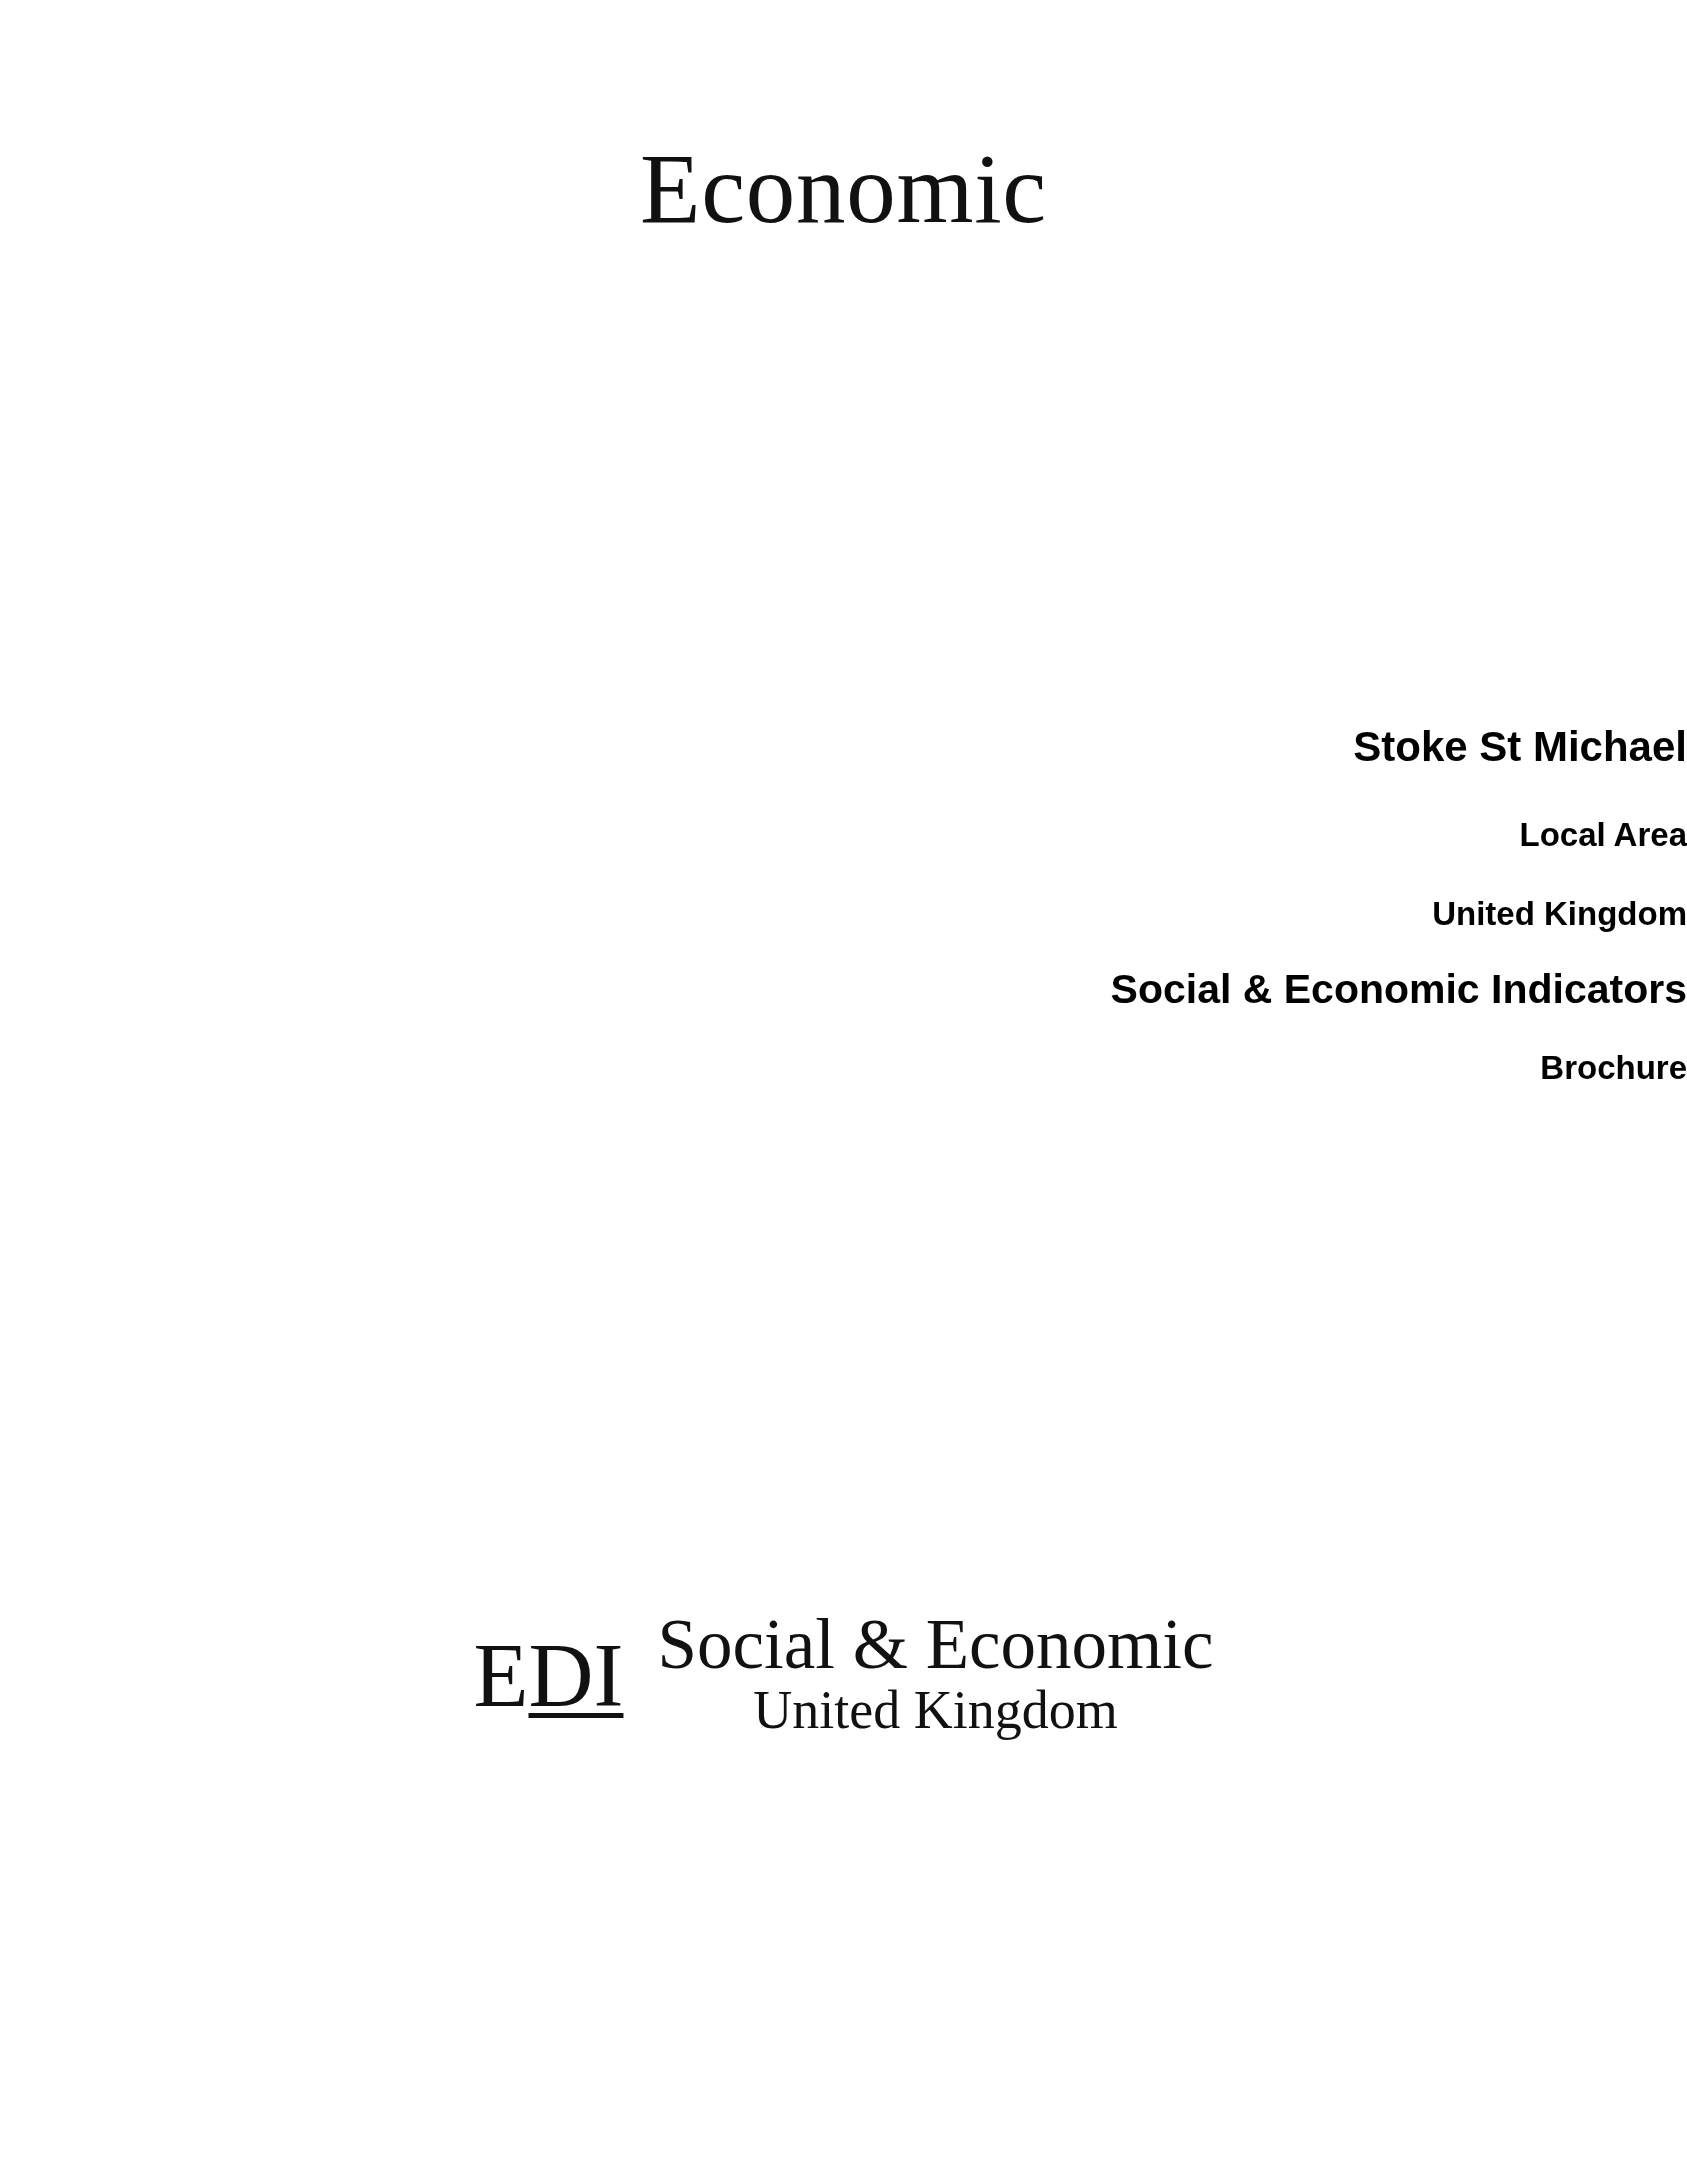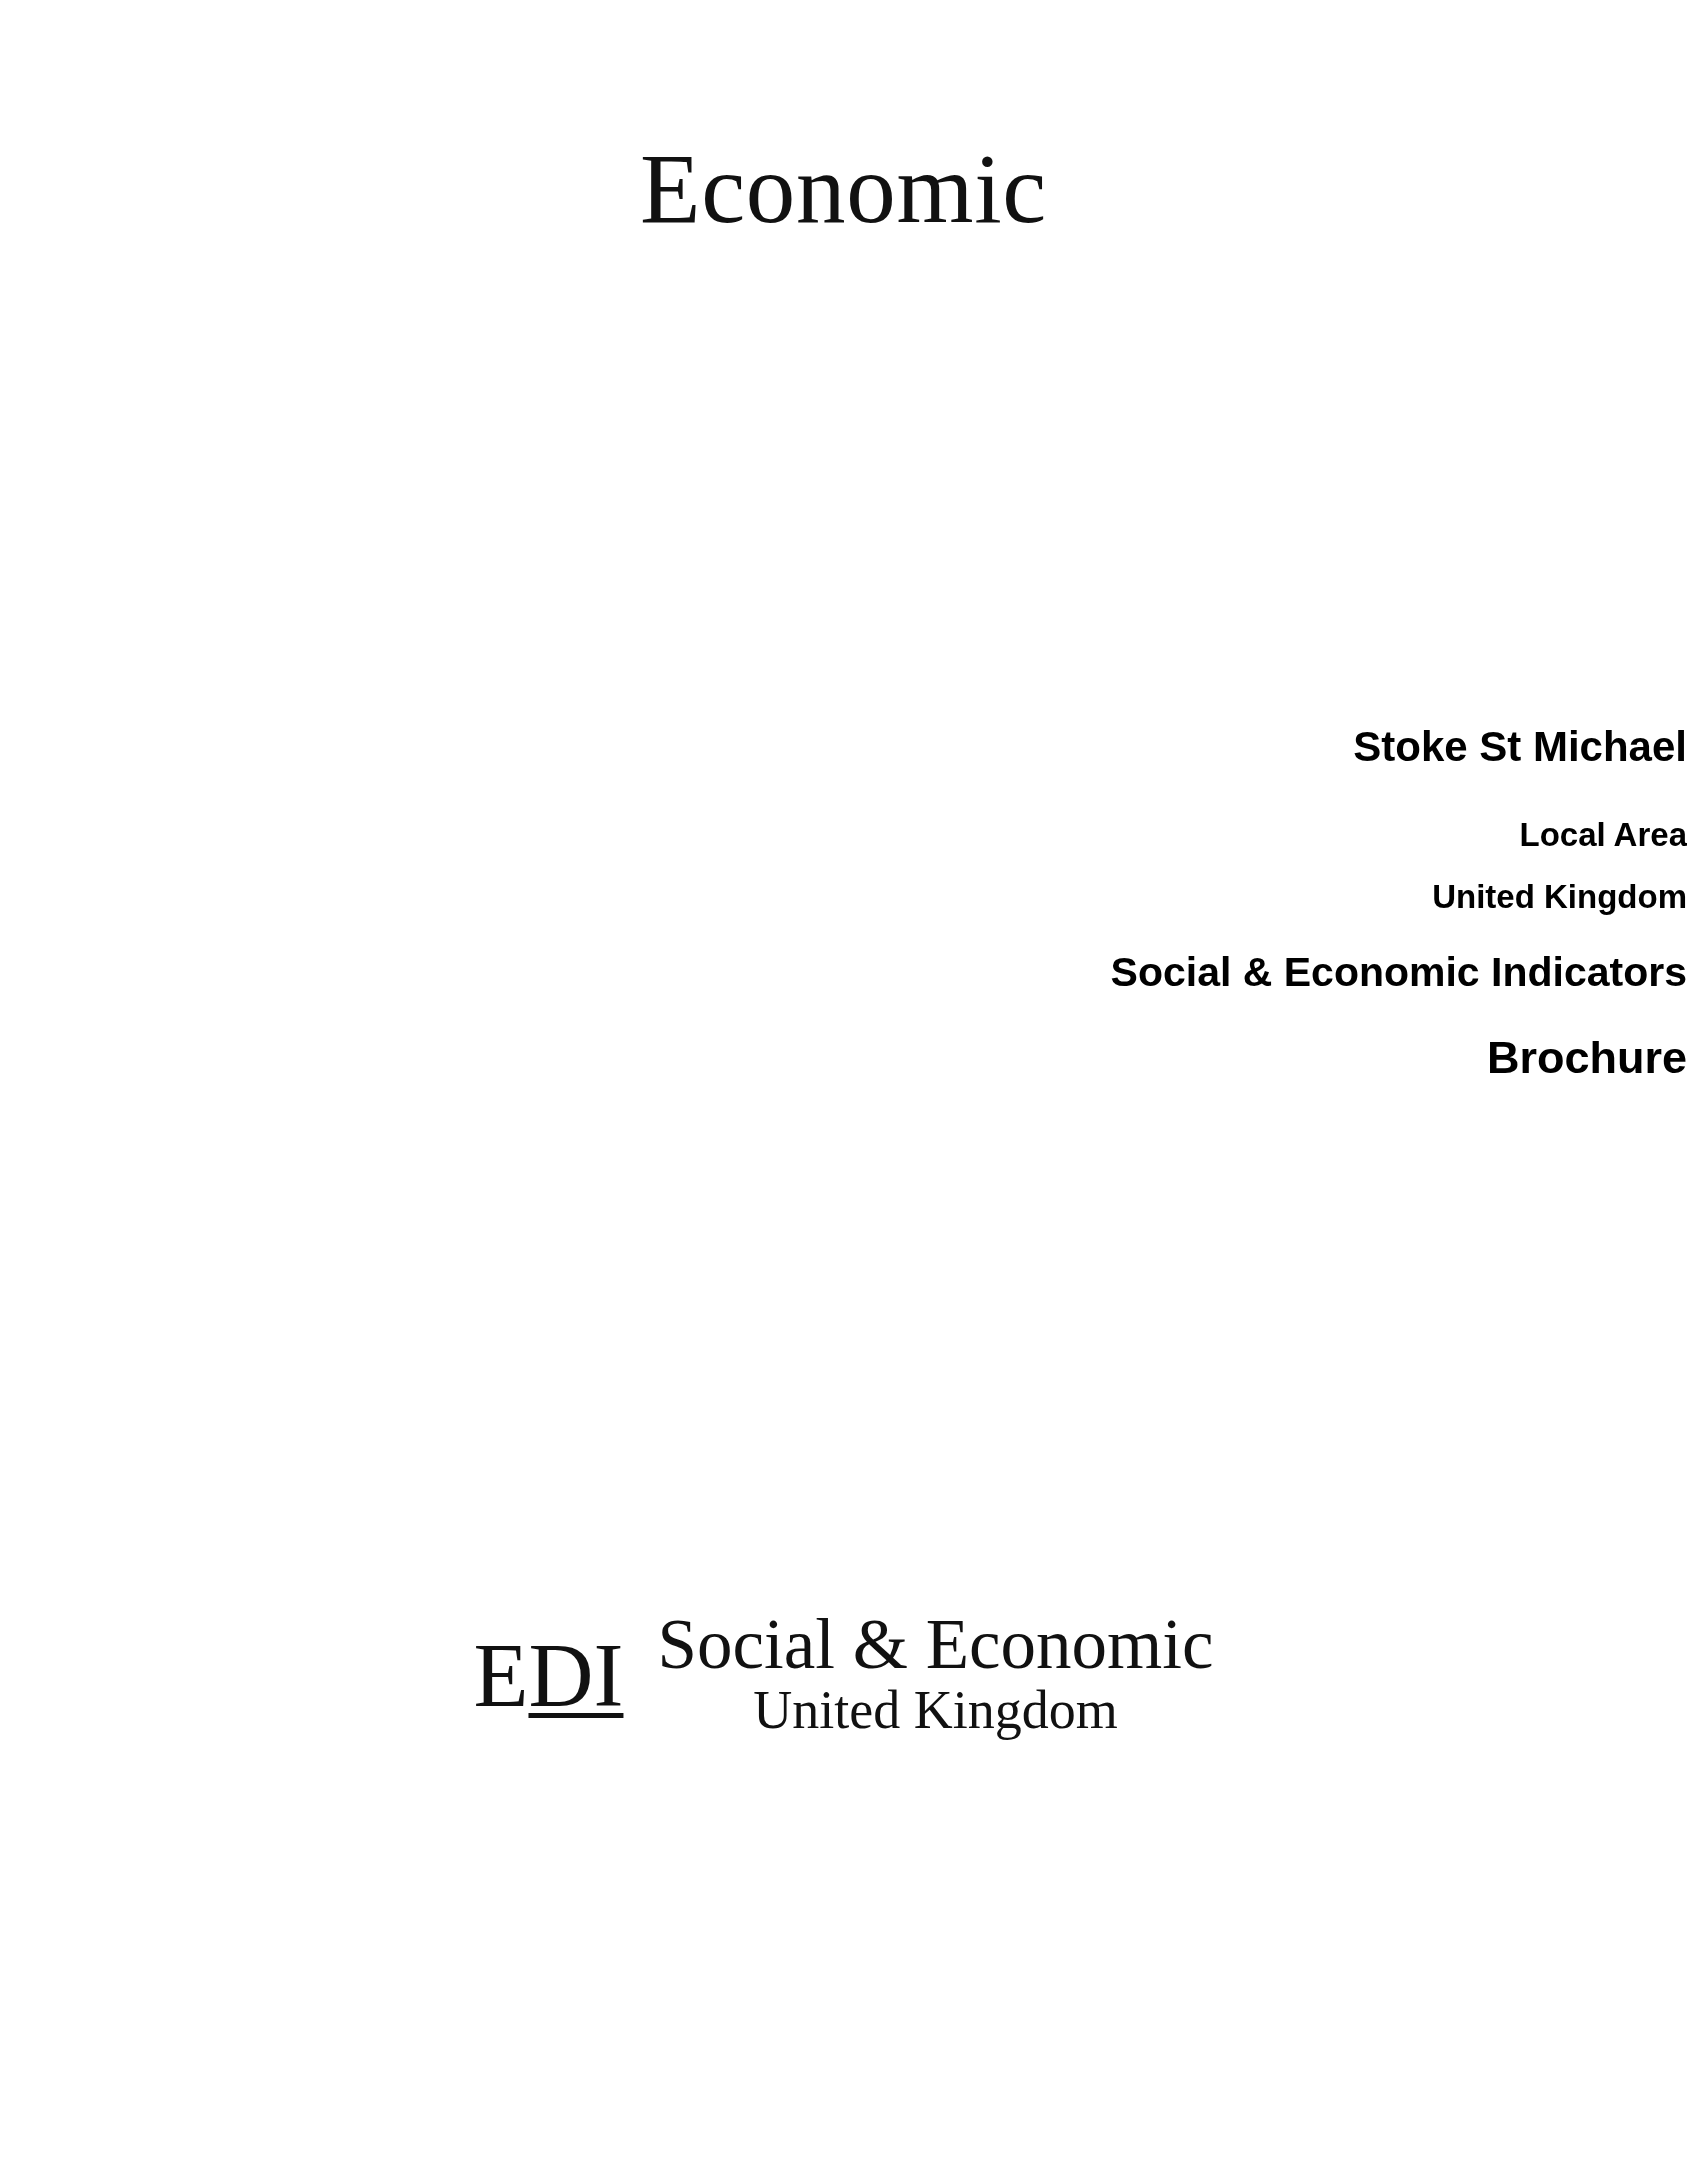--- a/index.html
+++ b/index.html
@@ -57,24 +57,24 @@
     width: 1687px;
     text-align: right;
   }
   .title-block .t {
     display: block;
     font-weight: bold;
     color: #000;
     line-height: 1.25;
   }
   .t-place    { font-size: 42px; margin-bottom: 40px; }
-  .t-area     { font-size: 33px; margin-bottom: 21px; }
+  .t-area     { font-size: 33px; margin-bottom: 38px; }
   .t-country  { font-size: 33px; margin-bottom: 30px; }
   .t-subject  { font-size: 41px; margin-bottom: 32px; }
-  .t-doctype  { font-size: 45px; }
+  .t-doctype  { font-size: 33px; }
 
   
   .footer-logo {
     position: absolute;
     top: 1608px;
     left: 0;
     width: 1687px;
     display: flex;
     justify-content: center;
     align-items: flex-start;

